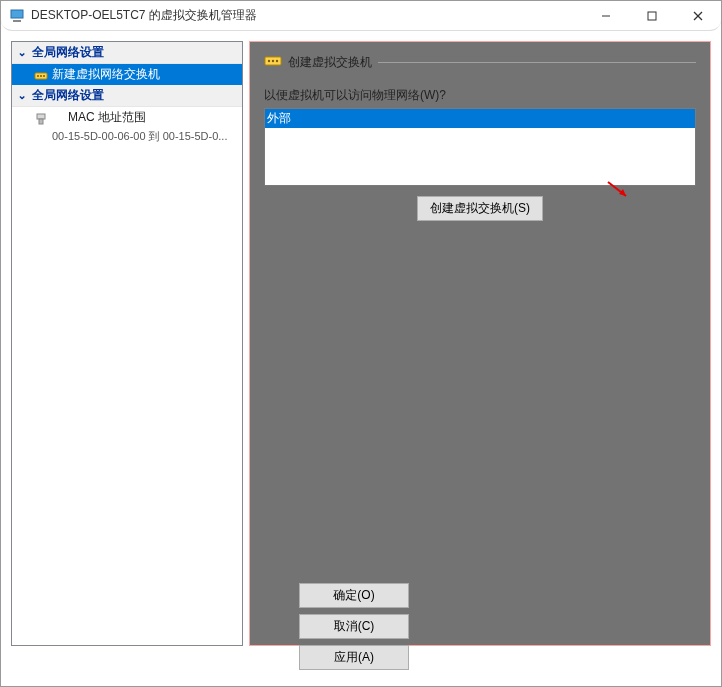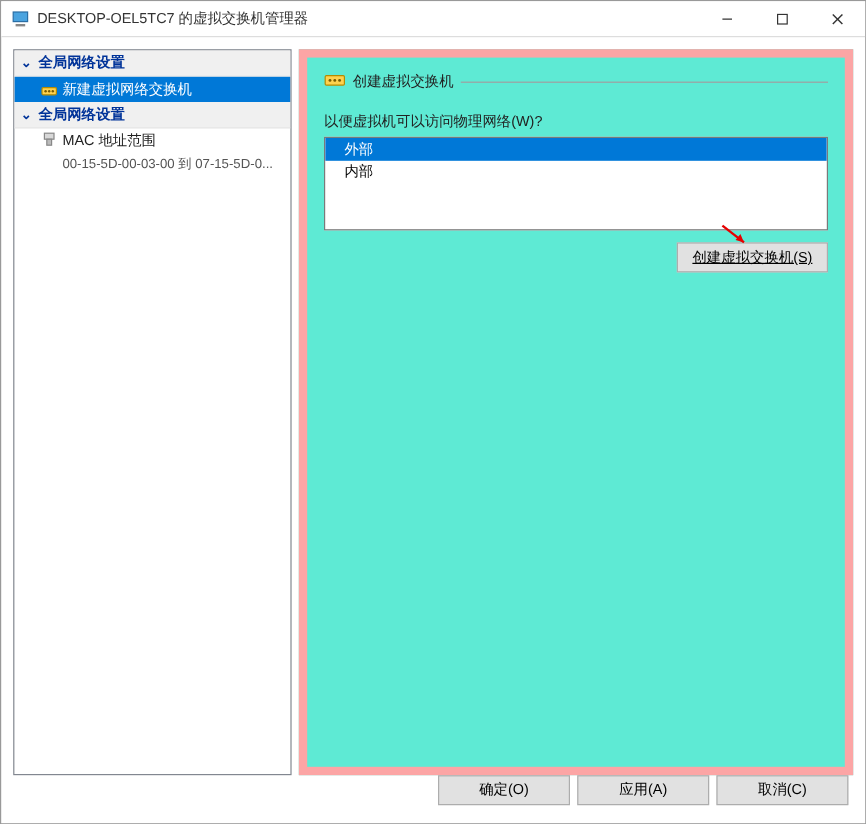--- a/index.html
+++ b/index.html
@@ -13,20 +13,21 @@
     overflow: hidden;
     border: 1px solid #999;
   }
   .titlebar {
     height: 30px;
     background: #fff;
     border-bottom: 1px solid #ddd;
     display: flex;
     align-items: center;
     padding-left: 8px;
+    border-radius: 11px;
   }
   .titlebar .icon {
     width: 16px; height: 16px;
     margin-right: 6px;
     display: inline-flex; align-items: center; justify-content: center;
   }
   .title-text { flex: 1; font-size: 12px; color: #333; }
   .win-controls { display: flex; height: 100%; }
   .win-btn {
     width: 46px; height: 100%;
@@ -74,28 +75,28 @@
   .tree-sub {
     padding: 1px 4px 1px 40px;
     color: #555;
     font-size: 11px;
     white-space: nowrap;
     overflow: hidden;
     text-overflow: ellipsis;
   }
   .tree-mac {
     padding: 2px 4px 2px 22px;
-    display:flex; align-items:flex-start; gap:4px;
+    display:flex; align-items:flex-end; gap:20px;
     color: #222;
   }
 
   .right-pane {
     flex: 1;
-    border: 7px solid #fca5a5;
-    background: #5eead4;
+    border: 1px solid #fca5a5;
+    background: #737373;
     padding: 10px 14px;
     position: relative;
   }
   .section-header {
     display:flex; align-items:center; gap:6px;
     margin-bottom: 14px;
   }
   .section-header .hline {
     flex:1; height:1px; background:#a0a0a0;
   }
@@ -103,52 +104,52 @@
   .prompt-label { margin: 6px 0 4px 0; color:#222; }
   .list-box {
     width: 100%;
     height: 78px;
     border: 1px solid #7a7a7a;
     background:#fff;
     overflow:auto;
     padding:0;
   }
   .list-option {
-    padding: 1px 16px;
+    padding: 1px 2px;
     cursor: default;
   }
   .list-option.selected {
     background:#0078d7; color:#fff;
   }
   .create-row {
     margin-top: 10px;
-    display:flex; justify-content:flex-end;
+    display:flex; justify-content:center;
     position: relative;
-    text-decoration: underline;
   }
   .arrow-annot {
     position:absolute;
     right: 62px; top: -16px;
     pointer-events:none;
   }
   .btn {
     min-width: 110px;
     padding: 3px 12px;
     background: #e1e1e1;
     border: 1px solid #adadad;
     font-size: 12px;
     cursor: pointer;
   }
   .desc-text { margin-top: 16px; color:#222; line-height:1.5; }
 
   .footer {
     height: 32px;
     padding: 0 14px 8px 0;
-    display:flex; justify-content:flex-end; align-items:flex-start; gap:6px;
+    display:flex; justify-content:flex-end; align-items:center; gap:6px;
     position: relative;
+    flex-direction: column;
   }
   .watermark {
     position: absolute;
     right: 4px; bottom: -2px;
     pointer-events: none;
   }
 </style>
 </head>
 <body>
 
@@ -205,55 +206,54 @@
     </div>
     <div class="tree-mac">
       <span class="tree-icon">
         <svg width="14" height="14" viewBox="0 0 14 14">
           <rect x="3" y="2" width="8" height="5" fill="#d8d8d8" stroke="#888"></rect>
           <rect x="5" y="7" width="4" height="5" fill="#bbb" stroke="#888"></rect>
         </svg>
       </span>
       <span>MAC 地址范围</span>
     </div>
-    <div class="tree-sub">00-15-5D-00-03-00 到 07-15-5D-0...</div>
+    <div class="tree-sub">00-15-5D-00-06-00 到 00-15-5D-0...</div>
   </div>
 
   <div class="right-pane">
     <div class="section-header">
       <span>
         <svg width="18" height="18" viewBox="0 0 18 18">
           <rect x="1" y="5" width="16" height="8" rx="1" fill="#ffd24d" stroke="#b58b00"></rect>
           <circle cx="5" cy="9" r="1.2" fill="#7a5c00"></circle>
             <circle cx="9" cy="9" r="1.2" fill="#7a5c00"></circle>
             <circle cx="13" cy="9" r="1.2" fill="#7a5c00"></circle>
         </svg>
       </span>
       <span class="section-title">创建虚拟交换机</span>
       <span class="hline"></span>
     </div>
 
     <div class="prompt-label">以便虚拟机可以访问物理网络(W)?</div>
 
     <div class="list-box">
       <div class="list-option selected">外部</div>
-      <div class="list-option">内部</div>
     </div>
 
     <div class="create-row">
       <span class="arrow-annot">
         <svg width="28" height="22" viewBox="0 0 28 22">
           <line x1="2" y1="2" x2="20" y2="16" stroke="#e60000" stroke-width="2"></line>
           <polygon points="20,16 13,14 17,9" fill="#e60000"></polygon>
         </svg>
       </span>
       <button class="btn">创建虚拟交换机(S)</button>
     </div>
 
   </div>
 </div>
 
 <div class="footer">
   <button class="btn">确定(O)</button>
+  <button class="btn">取消(C)</button>
   <button class="btn">应用(A)</button>
-  <button class="btn">取消(C)</button>
 
 </div>
 
 </body></html>

